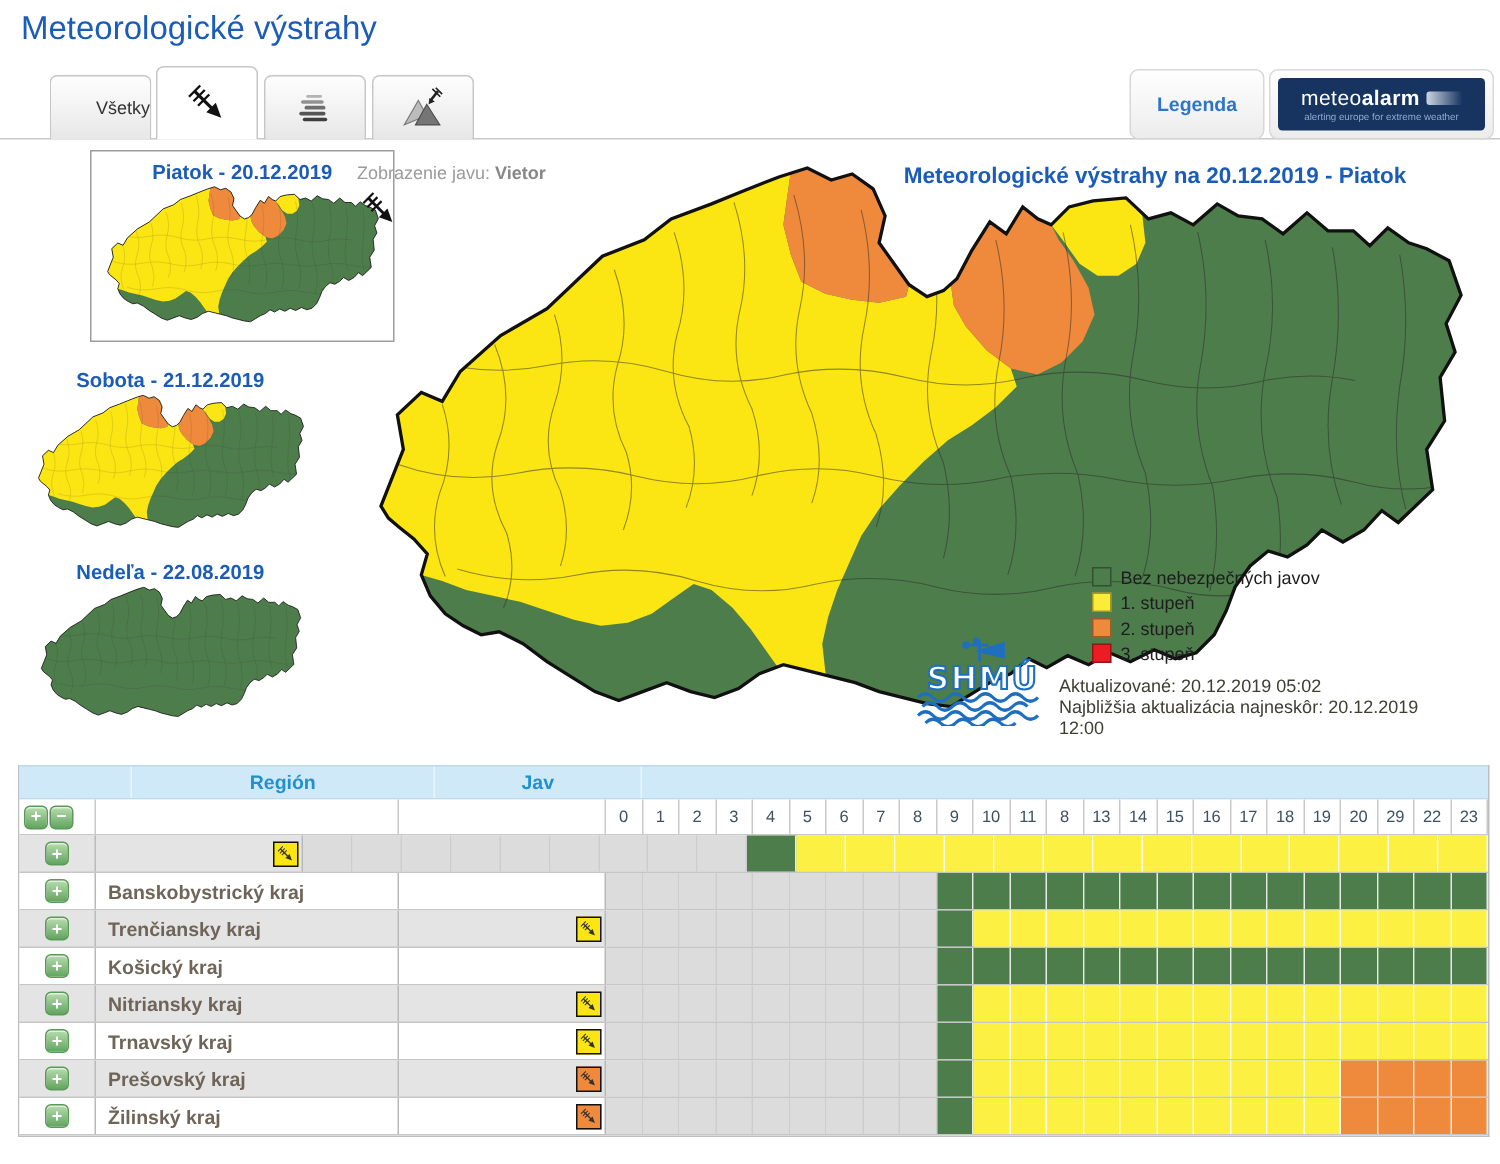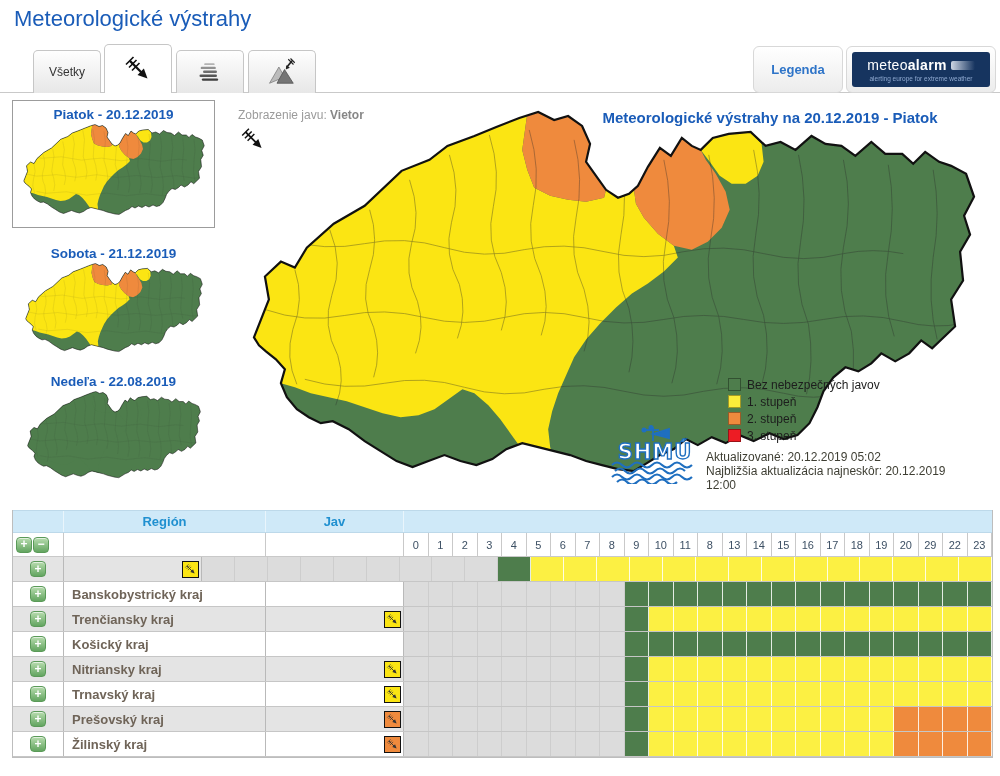--- a/index.html
+++ b/index.html
@@ -23,21 +23,21 @@
   .ma-inner{width:100%;height:100%;background:#16345f;border-radius:3px;display:flex;flex-direction:column;
             align-items:center;justify-content:center;color:#fff;}
   .ma-line{font-size:14px;letter-spacing:.3px;display:flex;align-items:center;}
   .ma-line b{font-weight:bold;}
   .ma-flag{display:inline-block;width:24px;height:9px;margin-left:4px;border-radius:2px;
            background:linear-gradient(90deg,#cdd5e3,rgba(22,52,95,0));}
   .ma-sub{font-size:6.5px;color:#8fa9d0;margin-top:2px;}
 
   
   .thumb{position:absolute;left:12px;width:203px;text-align:center;cursor:pointer;}
-  .thumb.sel{border:1px solid #9c9c9c;background:#fff;}
+  .thumb.sel{border:1px solid #9c9c9c;background:#fff;margin-left:48px;}
   .thumb-title{font-size:13.5px;font-weight:bold;color:#1a5cb8;margin:6px 0 2px 0;}
   .mapsvg{display:block;margin:0 auto;}
   .map-warning{--mg:#4e7d4c;--my:#fbe513;--mo:#ef8a3d;}
   .map-green{--mg:#4e7d4c;--my:#4e7d4c;--mo:#4e7d4c;}
 
   
   .mainmap{position:absolute;left:235px;top:110px;z-index:0;}
   .display-label{position:absolute;left:238px;top:108px;font-size:12px;color:#9b9b9b;z-index:2;}
   .display-label b{color:#878787;}
   .display-icon{position:absolute;left:238px;top:126px;z-index:2;color:#111;}
@@ -51,21 +51,21 @@
            color:#3e3e33;z-index:2;}
 
   
   .wtable{position:absolute;left:12px;top:510px;width:981px;z-index:2;
           border-left:1px solid #bdbdbd;border-right:1px solid #bdbdbd;border-bottom:1px solid #bdbdbd;}
   .trow{display:flex;width:100%;}
   .hcol-btn{width:51px;flex:0 0 51px;}
   .hcol-region{width:202px;flex:0 0 202px;}
   .hcol-jav{width:138px;flex:0 0 138px;}
   .hcol-hours{flex:1 1 auto;display:flex;}
-  .hdr{height:23px;background:#cfe9f8;border-top:1px solid #bdd9ea;border-bottom:1px solid #bdd9ea;}
+  .hdr{height:23px;background:#cfe9f8;border-top:1px solid #bdd9ea;border-bottom:1px solid #bdd9ea;padding-left:24px;}
   .hdr>div{display:flex;align-items:center;justify-content:center;font-size:13px;font-weight:bold;
            color:#2090d0;border-right:1px solid #e9f5fc;}
   .ctrl{height:24px;background:#fff;border-bottom:1px solid #c9c9c9;}
   .ctrl .hcol-btn{display:flex;align-items:center;padding-left:3px;gap:1px;border-right:1px solid #c9c9c9;}
   .ctrl .hcol-region,.ctrl .hcol-jav{border-right:1px solid #c9c9c9;}
   .hnum{flex:1 1 0;display:flex;align-items:center;justify-content:center;font-size:11px;color:#3d5064;
         border-right:1px solid #c9c9c9;}
   .drow{height:25px;border-bottom:1px solid #c6c6c6;}
   .drow.odd{background:#e4e4e4;}
   .drow.even{background:#ffffff;}
@@ -163,21 +163,21 @@
       </g>
     </symbol>
   </defs>
 </svg>
 
 <div class="stage">
 
   <div class="page-title">Meteorologické výstrahy</div>
 
   <div class="tabline"></div>
-  <div class="tab" style="left:33px;">
+  <div class="tab" style="left:33px;justify-content:flex-end;">
     <span class="tab-label">Všetky</span>
   </div>
   <div class="tab active" style="left:104px;">
     <svg width="34" height="30" style="color:#111">
         <use href="#ic-wind"></use>
       </svg>
   </div>
   <div class="tab" style="left:176px;">
     <svg width="32" height="28">
         <use href="#ic-fog"></use>

